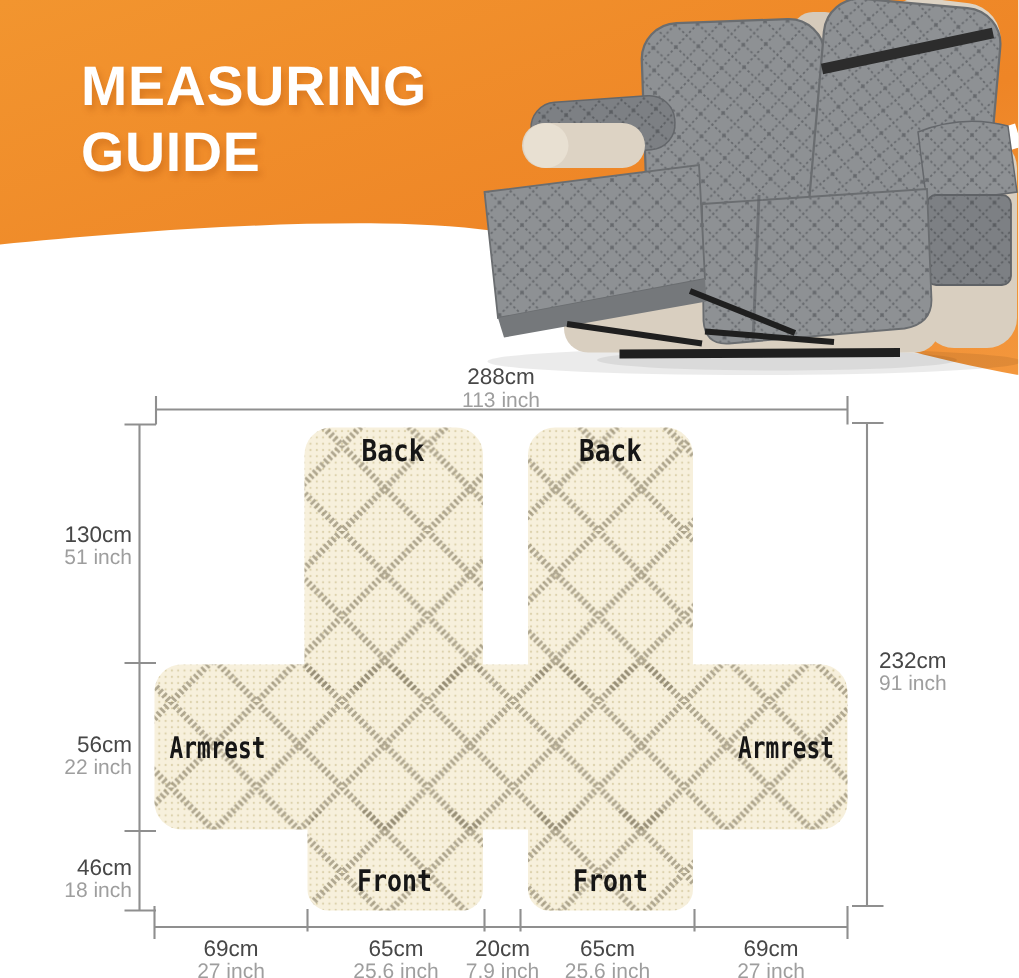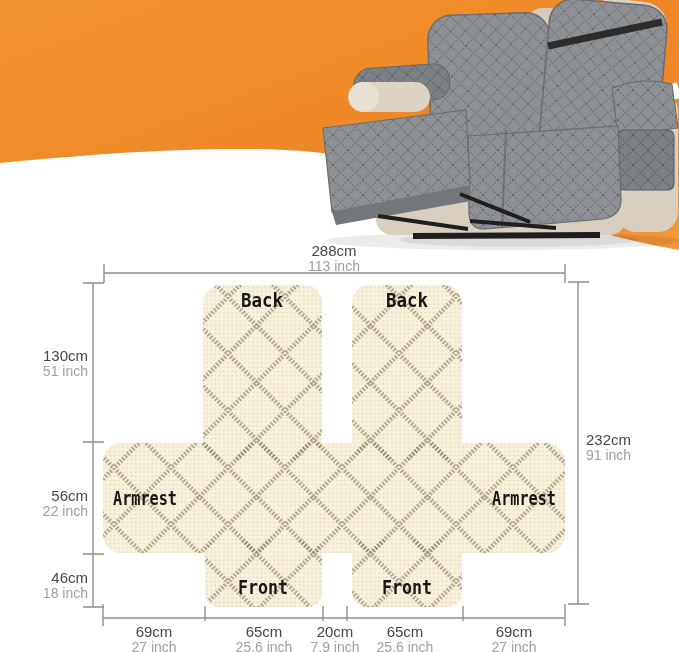--- a/index.html
+++ b/index.html
@@ -70,20 +70,22 @@
 
   <g stroke="#1f1f1f" stroke-width="4">
     <path d="M60,216 L150,229"></path>
     <path d="M142,194 L212,222"></path>
     <path d="M152,221 L238,228"></path>
     <path d="M95,236 L282,235" stroke-width="6"></path>
   </g>
 </svg>
 
 <div class="title">
+  <div>MEASURING</div>
+  <div>GUIDE</div>
 </div>
 
 <svg class="layer" style="top:240px;" width="679" height="412" viewBox="0 0 679 412">
   <defs>
     <pattern id="dots" width="4.2" height="4.2" patternUnits="userSpaceOnUse">
       <rect width="4.2" height="4.2" fill="#f7f0dc"></rect>
       <circle cx="1.2" cy="1.2" r="0.75" fill="#ddd2ad"></circle>
     </pattern>
     <pattern id="quilt" width="57" height="57" patternUnits="userSpaceOnUse">
       <path d="M0,0 L57,57 M57,0 L0,57" stroke="#8a8168" stroke-width="4.5" stroke-dasharray="1.8 1.7" opacity="0.65" fill="none"></path>

